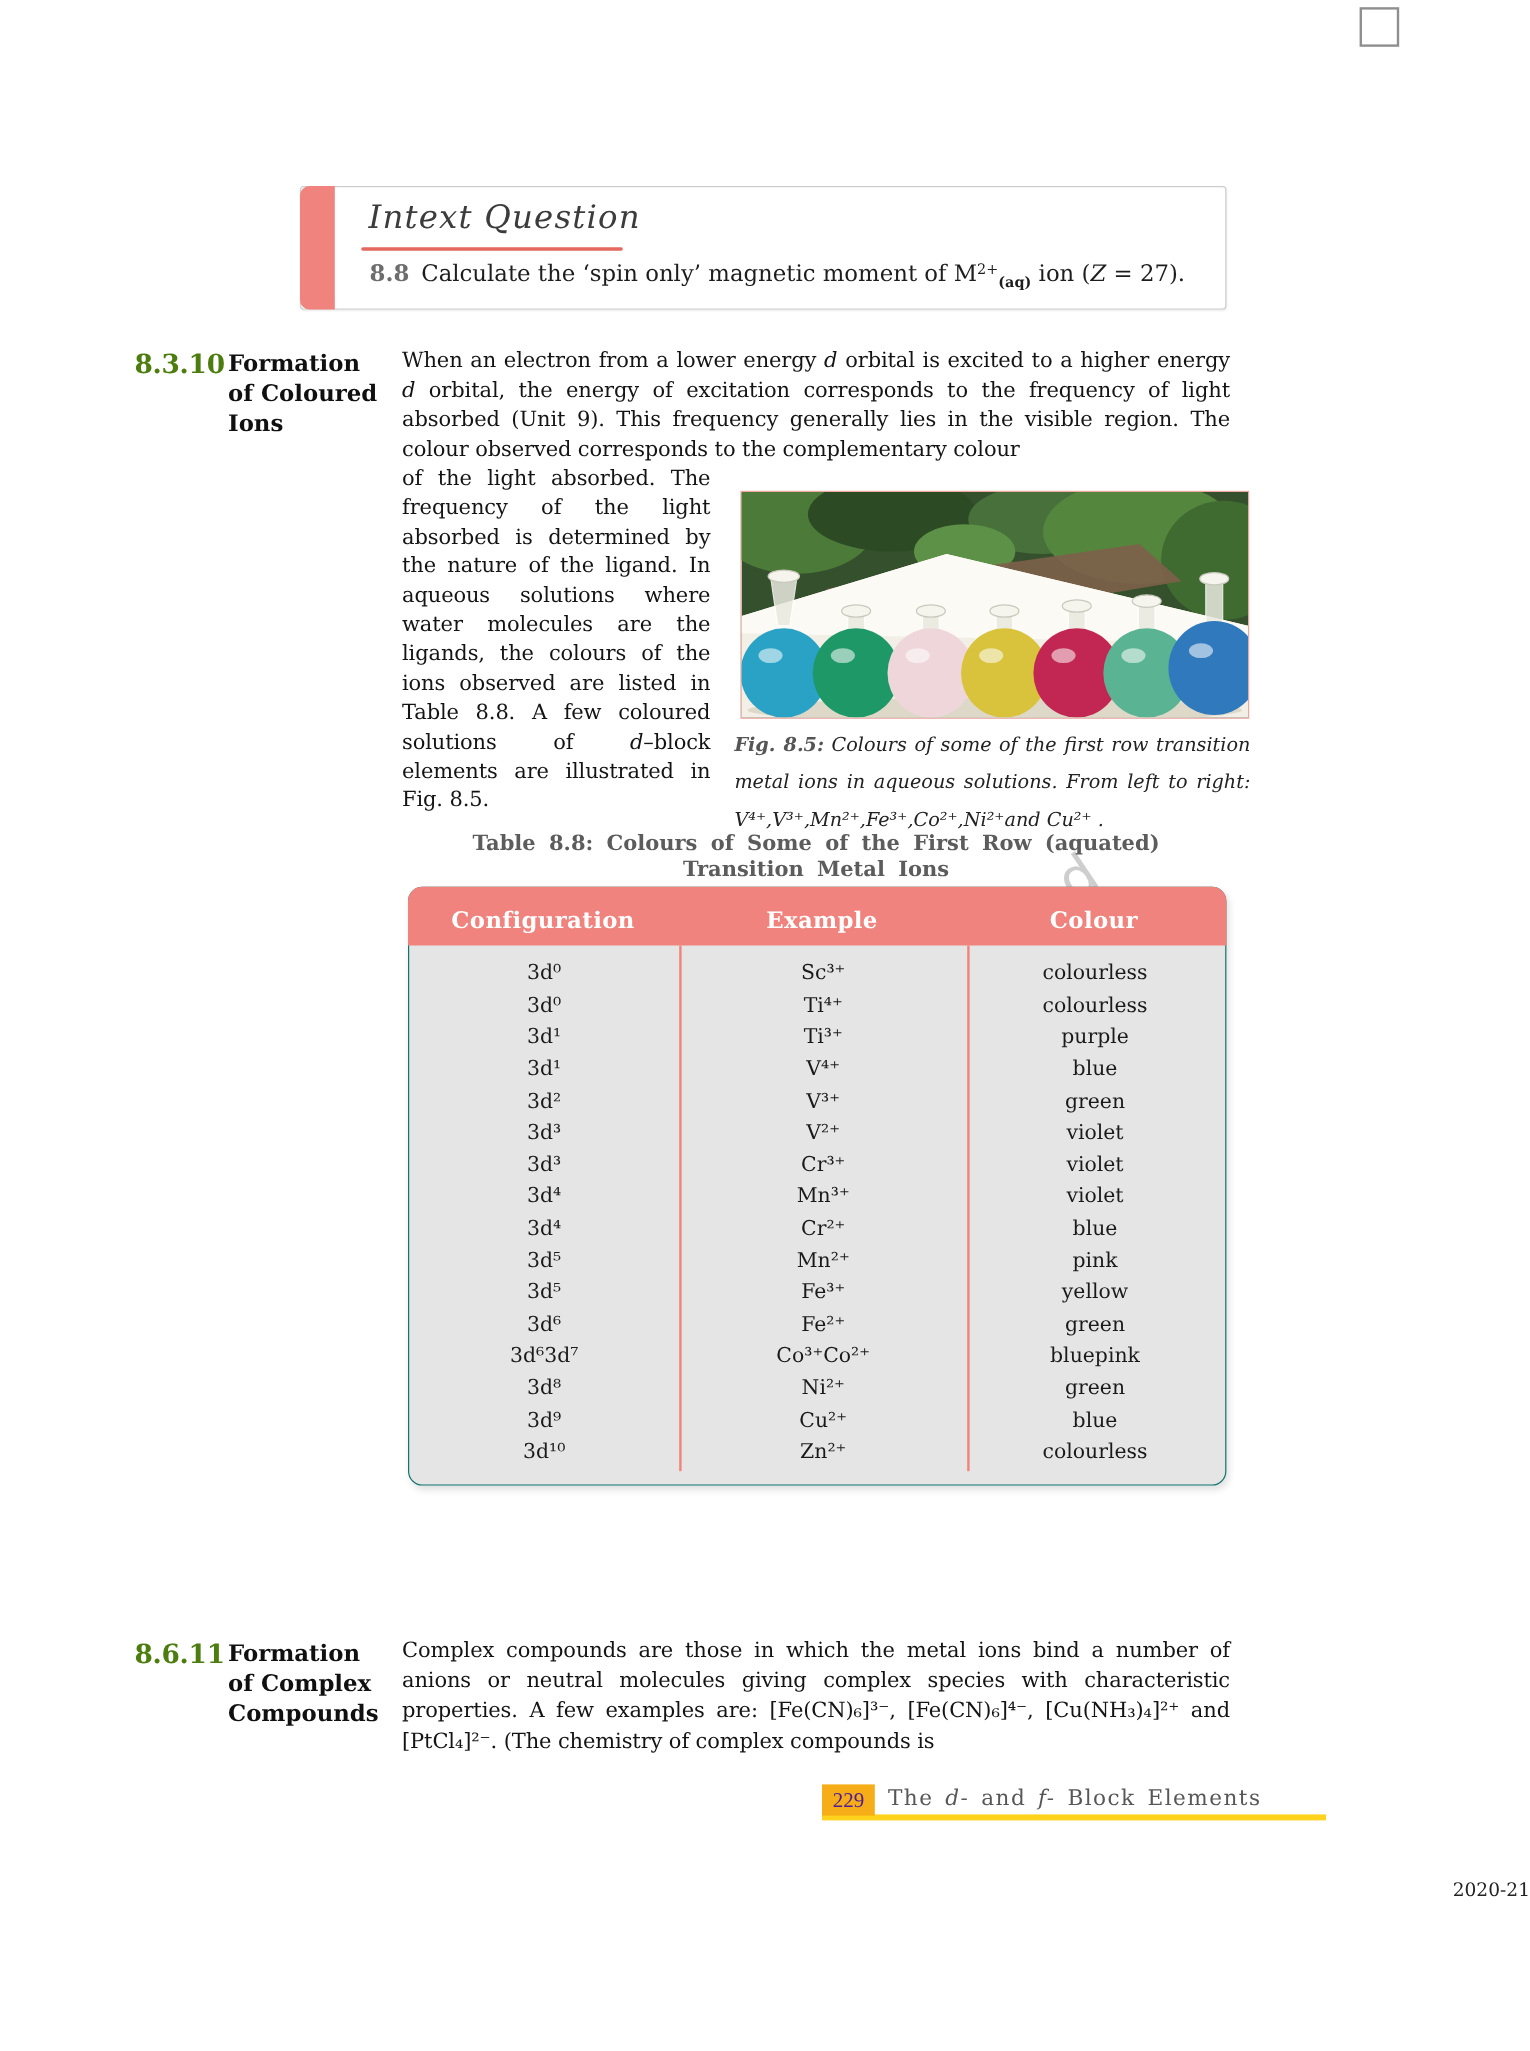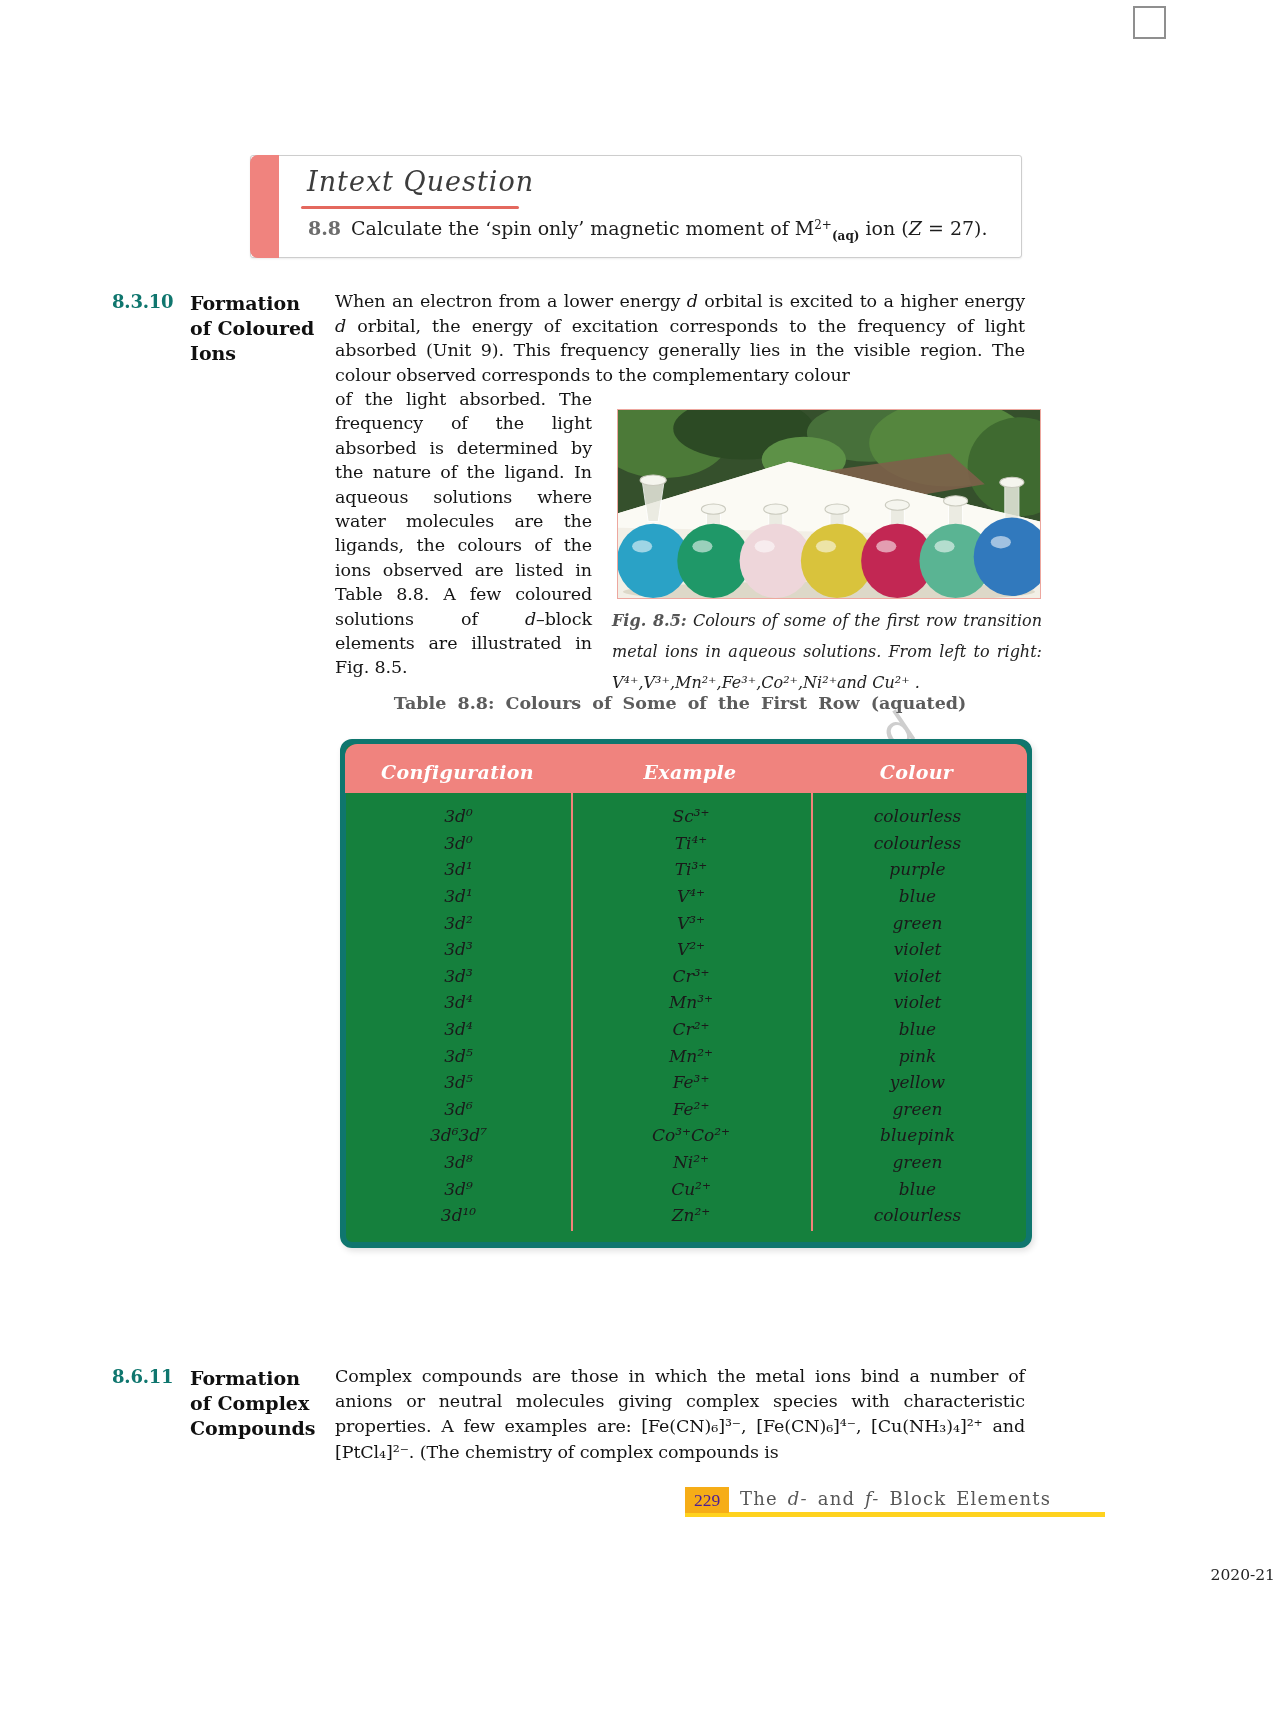--- a/index.html
+++ b/index.html
@@ -15,21 +15,21 @@
   .intext-bar{position:absolute;left:-1px;top:-1px;bottom:-1px;width:29px;background:#f0837e;border-radius:8px 0 0 8px;}
   .intext-heading{position:absolute;left:56px;top:10px;font-size:27px;font-style:italic;color:#3c3c3c;letter-spacing:1px;}
   .intext-underline{position:absolute;left:50px;top:50px;width:218px;height:3px;background:#e4685e;border-radius:2px;}
   .intext-q{position:absolute;left:57px;top:61px;font-size:19px;color:#1d1d1d;white-space:nowrap;}
   .q-num{font-weight:bold;color:#6d6d6d;margin-right:10px;}
   sup.s{font-size:12px;vertical-align:6px;}
   sub.s{font-size:12px;vertical-align:-5px;font-weight:bold;}
   .it{font-style:italic;}
 
   
-  .sec-num{position:absolute;font-size:18px;font-weight:bold;color:#0f766e;letter-spacing:-0.2px;}
+  .sec-num{position:absolute;font-size:22px;font-weight:bold;color:#4d7c0f;letter-spacing:-0.2px;}
   .sec-heading{position:absolute;font-size:19px;font-weight:bold;color:#101010;line-height:25px;}
   #s10-num{left:112px;top:291px;}
   #s10-head{left:190px;top:291px;width:140px;}
   #s11-num{left:112px;top:1366px;}
   #s11-head{left:190px;top:1366px;width:140px;}
 
   
   .para{position:absolute;font-size:17.5px;line-height:24.6px;text-align:justify;color:#141414;letter-spacing:-0.1px;}
   #p10-full{left:335px;top:289px;width:690px;}
   #p10-narrow{left:335px;top:387px;width:257px;line-height:24.4px;}
@@ -39,22 +39,22 @@
   .figure-frame{position:absolute;left:617px;top:409px;width:422px;height:188px;background:#fff;
                 border:1px solid #eda79f;box-shadow:0 0 0 3px #fff inset;}
   .figure-frame svg{display:block;width:100%;height:100%;}
   .fig-caption{position:absolute;left:612px;top:605px;width:430px;font-size:16px;line-height:31px;
                font-style:italic;color:#222;text-align:justify;}
   .fig-label{font-weight:bold;color:#555;}
 
   
   .table-title{position:absolute;left:340px;top:692px;width:680px;text-align:center;font-weight:bold;
                font-size:17.5px;color:#5c5c5c;line-height:22px;word-spacing:5px;}
-  .table-card{position:absolute;left:340px;top:739px;width:680px;height:497px;background:#15803d;
-              border:6px solid #0f766e;border-radius:12px;box-shadow:2px 3px 6px rgba(0,0,0,.12);font-style:italic;}
+  .table-card{position:absolute;left:340px;top:739px;width:680px;height:497px;background:#e5e5e5;
+              border:1px solid #0f766e;border-radius:12px;box-shadow:2px 3px 6px rgba(0,0,0,.12);}
   .table-header{position:absolute;left:-1px;top:-1px;right:-1px;height:49px;background:#f0837e;
                 border-radius:12px 12px 0 0;display:flex;align-items:center;}
   .th-cell{color:#fff;font-weight:bold;font-size:19px;text-align:center;padding-top:6px;letter-spacing:.3px;}
   .col-1{width:225px;}
   .col-2{width:240px;}
   .col-3{width:213px;}
   .vline{position:absolute;top:48px;width:2px;height:438px;background:#f2837a;}
   #vline-1{left:225px;}
   #vline-2{left:465px;}
   .table-body{position:absolute;left:0;top:58px;right:0;}
@@ -155,20 +155,21 @@
         <ellipse cx="325" cy="132" rx="10" ry="6"></ellipse>
         <ellipse cx="381" cy="128" rx="10" ry="6"></ellipse>
       </g>
     </svg>
   </div>
 
   <div class="fig-caption"><span class="fig-label">Fig. 8.5:</span><span> Colours of some of the first row transition metal ions in aqueous solutions. From left to right: V⁴⁺,V³⁺,Mn²⁺,Fe³⁺,Co²⁺,Ni²⁺and Cu²⁺ .</span></div>
 
   <div class="table-title">
     <div>Table 8.8: Colours of Some of the First Row (aquated)</div>
+    <div>Transition Metal Ions</div>
   </div>
 
   <div class="table-card">
     <div class="table-header">
       <div class="th-cell col-1">Configuration</div>
       <div class="th-cell col-2">Example</div>
       <div class="th-cell col-3">Colour</div>
     </div>
     <div class="vline" id="vline-1"></div>
     <div class="vline" id="vline-2"></div>

